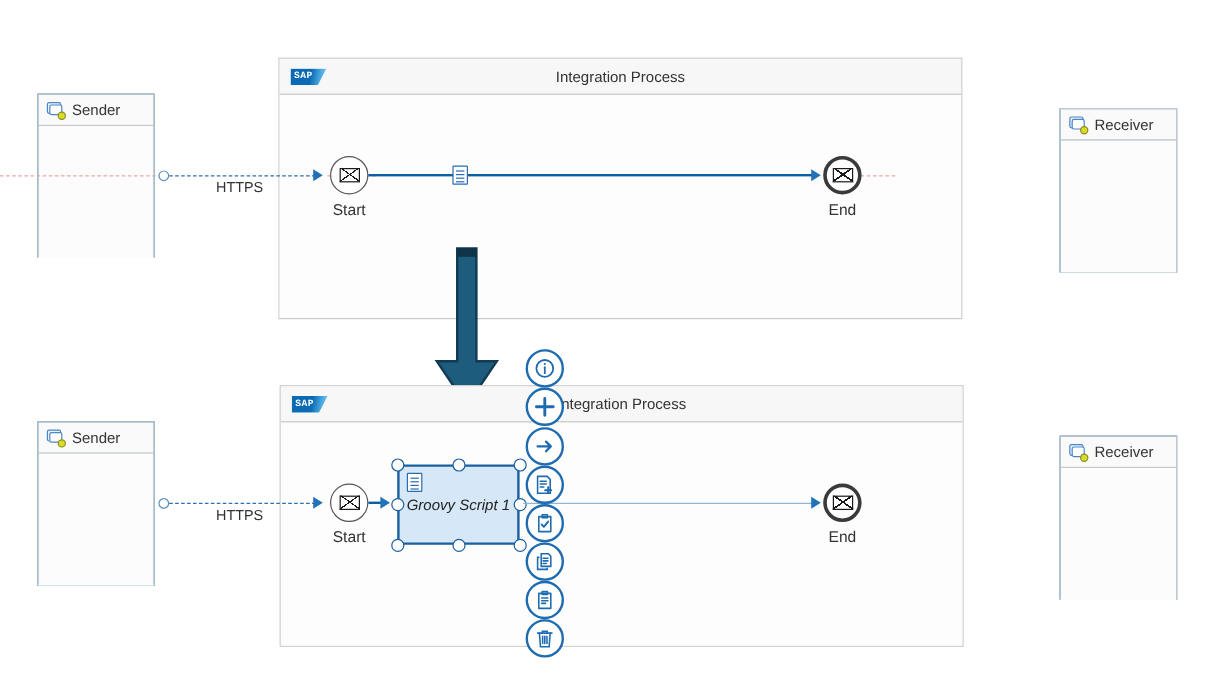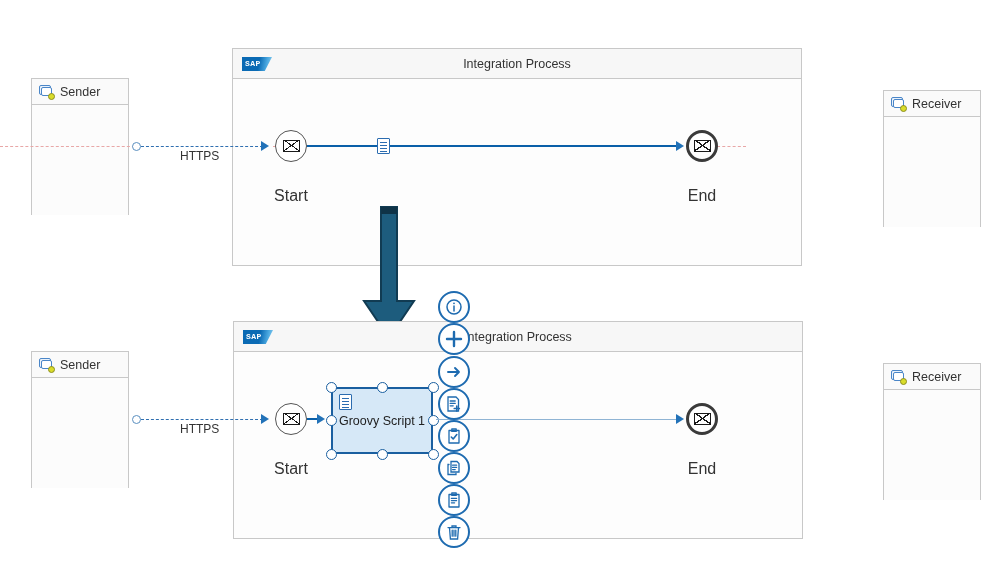--- a/index.html
+++ b/index.html
@@ -58,21 +58,21 @@
   }
   .saplogo span{
     color:#ffffff;font-size:8px;font-weight:bold;letter-spacing:.4px;
     font-family:Liberation Mono, monospace;padding-left:3px;line-height:14px;
   }
 
   
   .ev{position:absolute;border-radius:50%;box-sizing:border-box;display:flex;align-items:center;justify-content:center;background:#ffffff;}
   .ev.start{border:1.6px solid #555555;}
   .ev.end{border:3px solid #3a3a3a;}
-  .evlabel{position:absolute;text-align:center;font-size:16px;color:#333333;white-space:nowrap;margin-top:20px;}
+  .evlabel{position:absolute;text-align:center;font-size:13px;color:#333333;white-space:nowrap;}
 
   
   .env{position:relative;width:17px;height:12px;box-sizing:border-box;}
   .env.light{border:1.5px solid #1a1a1a;background:#ffffff;}
   .env.dark{border:1.5px solid #1a1a1a;background:#ffffff;}
   .env.light .flap{
     position:absolute;left:-1px;top:-1px;width:17px;height:12px;
     background:
       linear-gradient(to bottom right,transparent calc(50% - 1px),#1a1a1a calc(50% - 1px),#1a1a1a calc(50% + 0px),transparent calc(50% + 0px)),
       linear-gradient(to bottom left,transparent calc(50% - 1px),#1a1a1a calc(50% - 1px),#1a1a1a calc(50% + 0px),transparent calc(50% + 0px));
@@ -93,21 +93,21 @@
   .endpoint{position:absolute;width:9px;height:9px;border-radius:50%;border:1.4px solid #5a8fc0;background:#ffffff;box-sizing:border-box;}
   .flowlabel{position:absolute;font-size:12px;color:#333333;white-space:nowrap;}
 
   
   .task{
     position:absolute;background:#d6e8f7;border:2px solid #1a5fa0;border-radius:2px;
     box-sizing:border-box;
   }
   .task .tlabel{
     position:absolute;left:0;right:0;top:50%;transform:translateY(-50%);
-    text-align:center;font-size:12.5px;color:#222222;white-space:nowrap;
+    text-align:center;font-size:12.5px;color:#222222;white-space:nowrap;font-style:italic;
   }
   .handle{
     position:absolute;width:11px;height:11px;border-radius:50%;
     background:#ffffff;border:1.6px solid #1a5fa0;box-sizing:border-box;
   }
 
   
   .docicon{position:relative;width:13px;height:16px;}
   .docicon .page{
     position:absolute;left:0;top:0;width:13px;height:16px;

